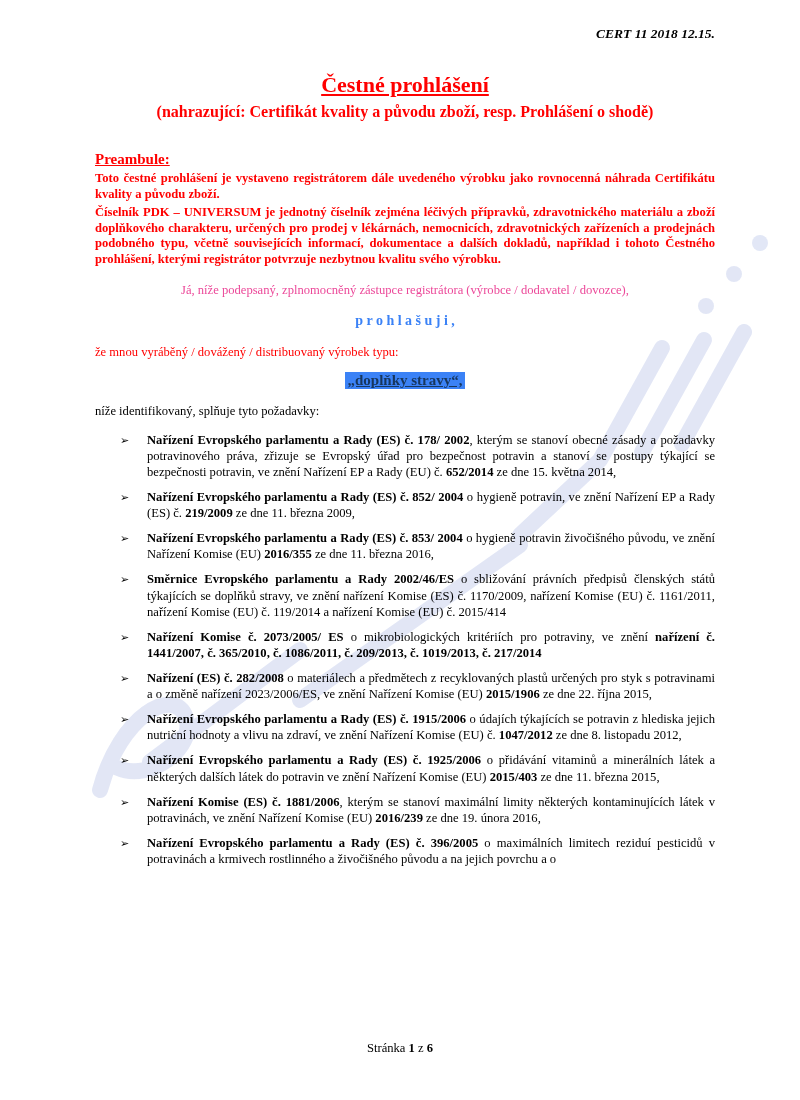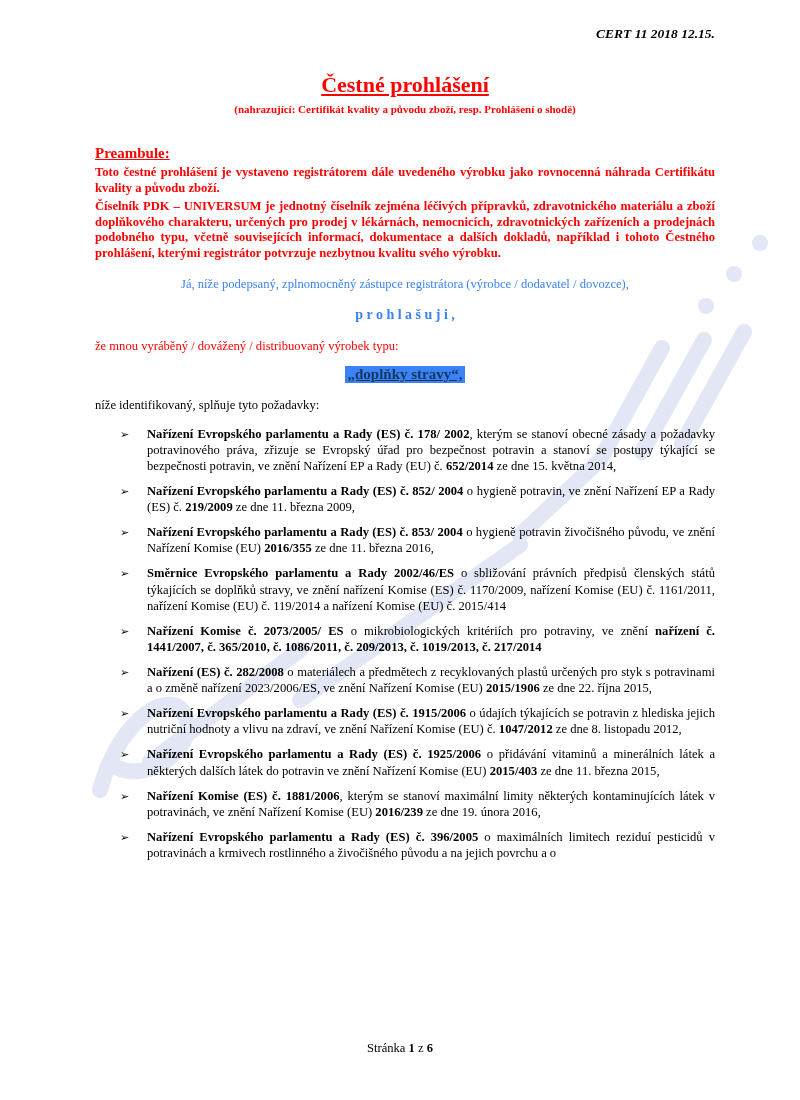--- a/index.html
+++ b/index.html
@@ -16,33 +16,33 @@
   .doc-ref {
     text-align: right; font-style: italic; font-size: 13.5px; font-weight: bold;
   }
 
   .title-block { text-align: center; margin-top: 30px; }
   .doc-title {
     color: #FF0000; font-size: 22px; font-weight: bold;
     text-decoration: underline; display: inline-block;
   }
   .doc-subtitle {
-    color: #FF0000; font-size: 11px; font-weight: bold; margin-top: 5px;
+    color: #FF0000; font-size: 16px; font-weight: bold; margin-top: 5px;
   }
 
   .preamble-heading {
     color: #FF0000; font-size: 15px; font-weight: bold;
     text-decoration: underline; margin-top: 30px; display: inline-block;
   }
   .preamble-par {
     color: #FF0000; font-weight: bold; font-size: 12.6px;
     line-height: 1.24; text-align: justify; margin-top: 3px;
   }
 
-  .decl-intro  { color: #3b82f6; font-size: 12.6px; text-align: center; margin-top: 15px; }
+  .decl-intro  { color: #ec4899; font-size: 12.6px; text-align: center; margin-top: 15px; }
   .decl-verb   { color: #3b82f6; font-size: 14px; font-weight: bold; text-align: center; margin-top: 15px; }
   .decl-product-line { color: #FF0000; font-size: 12.6px; text-align: left; margin-top: 16px; }
 
   .product-type-wrap { text-align: center; margin-top: 11px; }
   .product-type {
     display: inline-block; background: #3b82f6; color: #17365D;
     font-size: 15px; font-weight: bold; text-decoration: underline;
     padding: 0 2px;
   }
 

